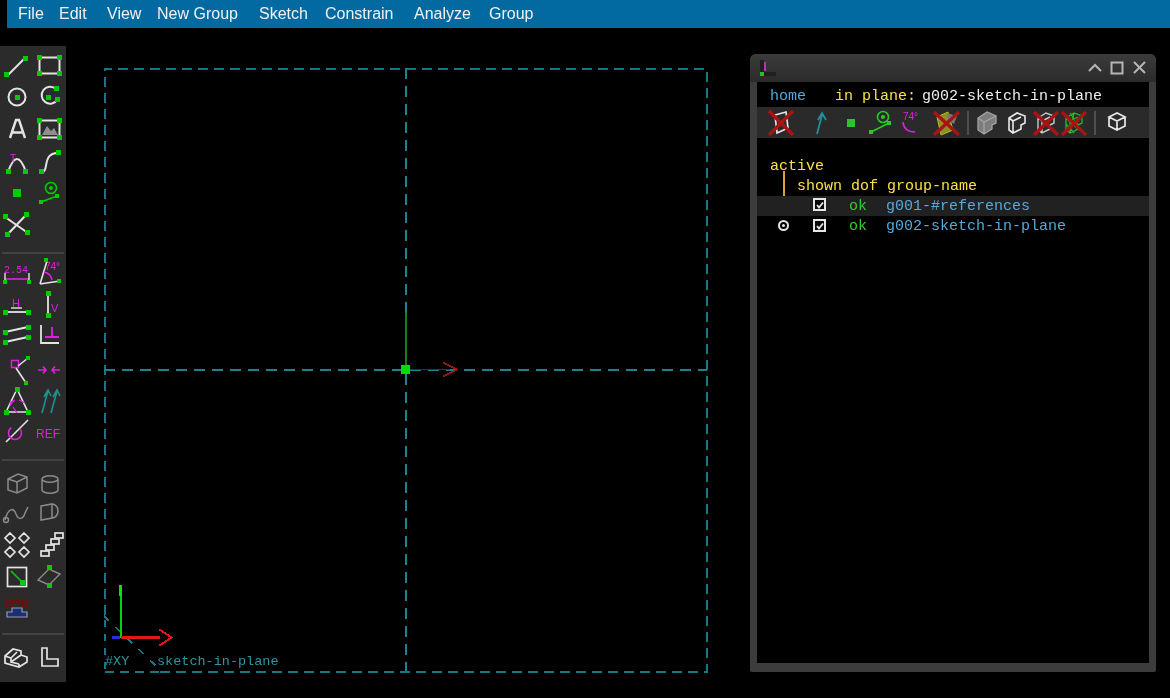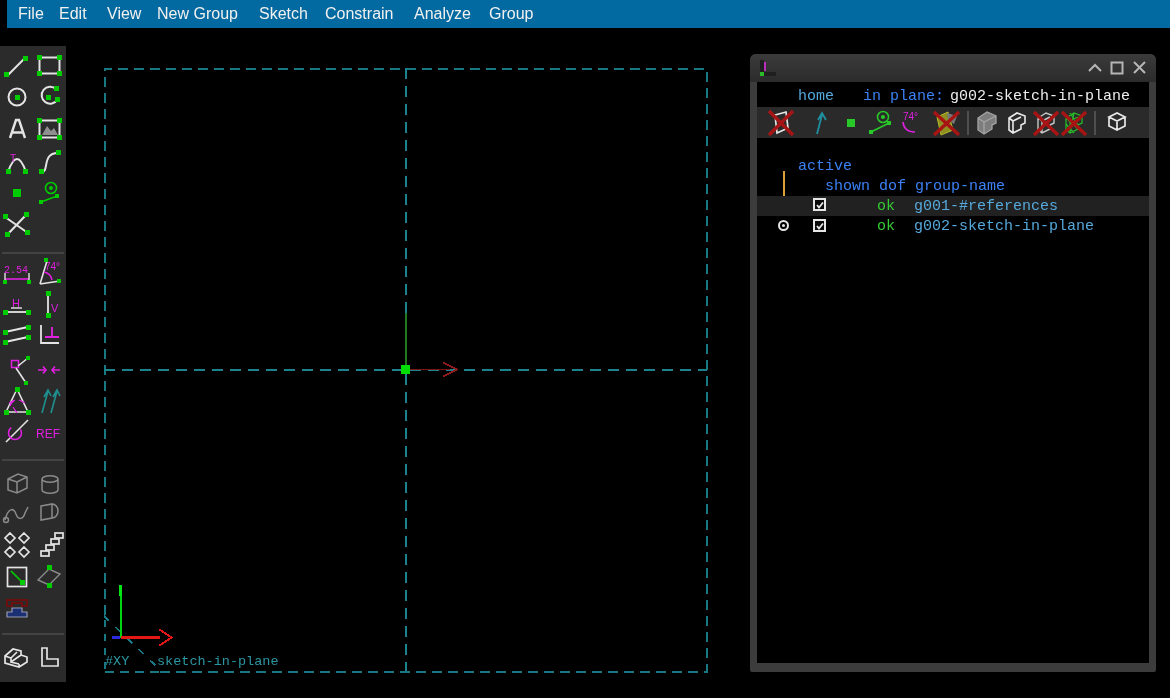--- a/index.html
+++ b/index.html
@@ -12,24 +12,24 @@
   #menubar span{position:absolute;top:0;}
   
   #toolbar{left:0;top:46px;width:66px;height:636px;background:#2b2b2b;}
   
   #pbwin{left:750px;top:54px;width:406px;height:618px;background:#3c3c3c;
          border-radius:6px 6px 2px 2px;}
   #pbtitle{left:750px;top:54px;width:406px;height:28px;border-radius:6px 6px 0 0;
            background:linear-gradient(#3c3b3b,#2c2b2b);}
   #pbtitletext{left:799px;top:58px;font-size:17px;font-weight:bold;color:#a4a4a6;letter-spacing:0.2px;}
   #pbcontent{left:757px;top:82px;width:392px;height:581px;background:#000;overflow:hidden;}
-  .mono{font-family:"Liberation Mono",monospace;font-size:15px;line-height:20px;white-space:pre;margin-left:28px;}
+  .mono{font-family:"Liberation Mono",monospace;font-size:15px;line-height:20px;white-space:pre;}
   #pbheader{left:757px;top:82px;width:392px;height:25px;background:#000;}
   #pbtoolbar{left:757px;top:107px;width:392px;height:31px;background:#2a2a2a;}
-  .amber{color:#3b82f6;}
+  .amber{color:#fde047;}
   .blue{color:#55a9dc;}
   .green{color:#35cb35;}
   .white{color:#eeeeee;}
   .hl{background:#212121;}
   .trow{position:absolute;left:757px;width:392px;height:20px;}
   
   .cb{position:absolute;width:9px;height:9px;border:2px solid #e6e6e6;background:#0a0a0a;}
   .cb svg{position:absolute;left:0;top:0;}
   .rad{position:absolute;width:7px;height:7px;border:2px solid #e6e6e6;border-radius:50%;background:#000;}
   .rad i{position:absolute;left:2px;top:2px;width:3px;height:3px;border-radius:50%;background:#e6e6e6;}

